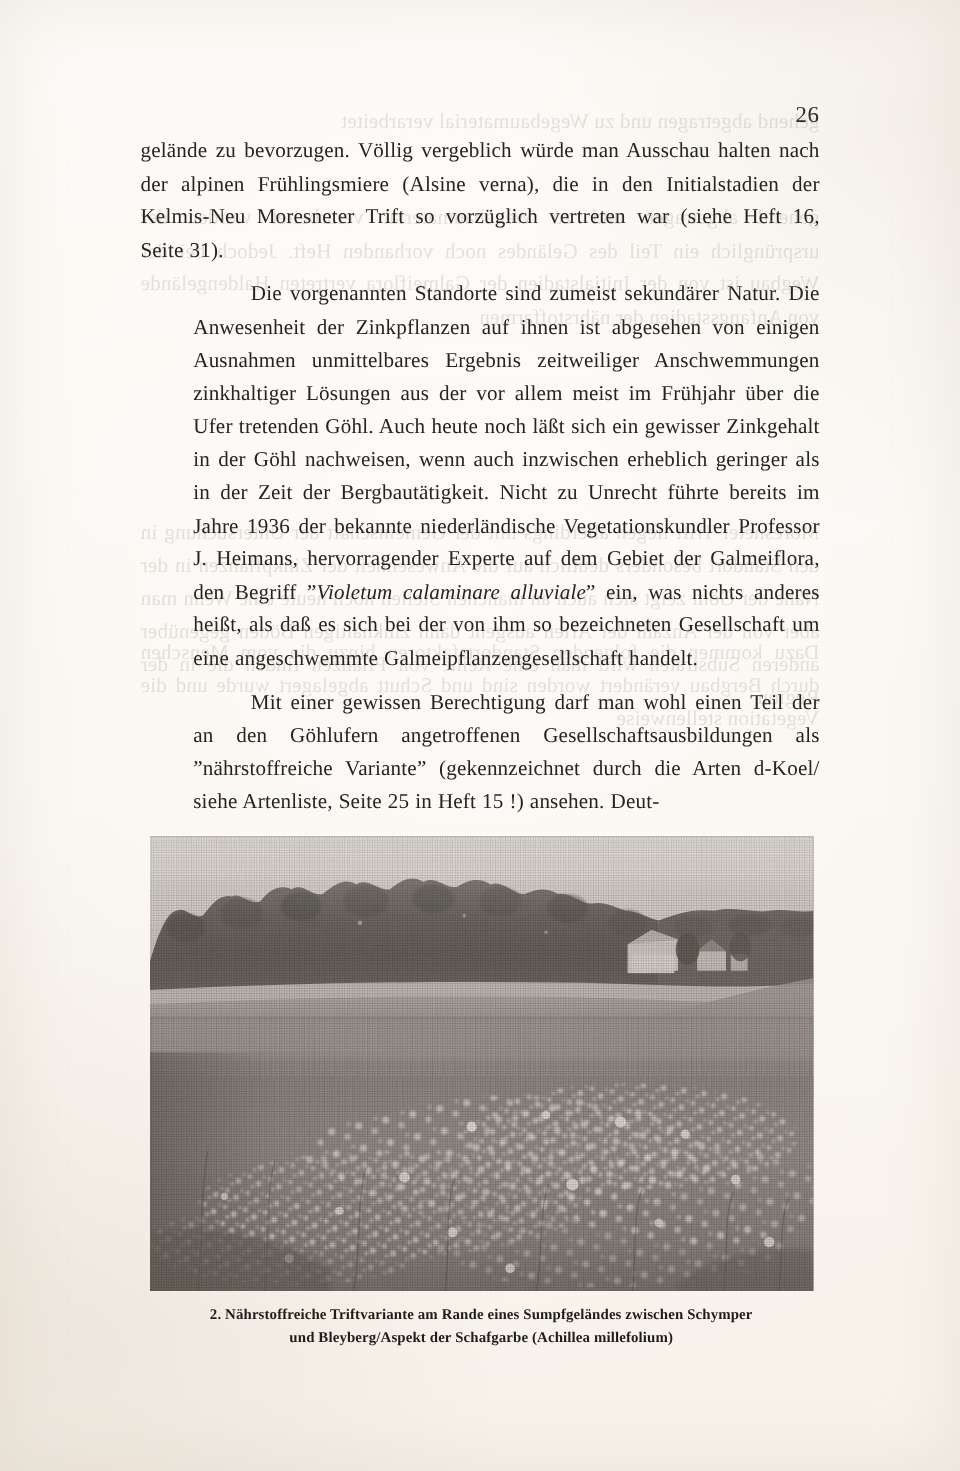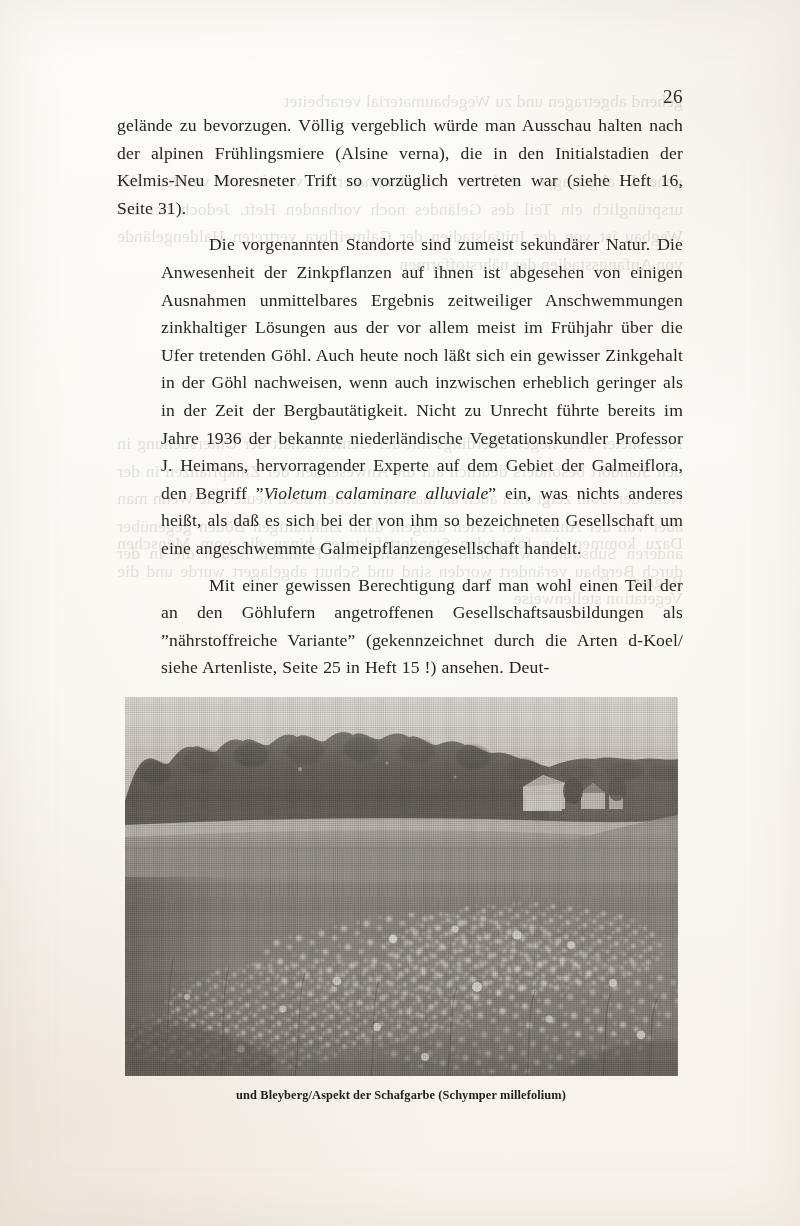--- a/index.html
+++ b/index.html
@@ -375,17 +375,18 @@
           <path d="M553,346 C 510,338 470,352 440,372 L 440,379 L 553,379 Z" fill="#655f59" opacity="0.45" filter="url(#soft2)"></path>
 
           <rect x="0" y="0" width="553" height="379" filter="url(#grainy)" fill="#6d6761" opacity="0.28"></rect>
         </svg>
       </div>
       <div class="halftone"></div>
       <div class="photo-haze"></div>
     </div>
 
     <div class="caption">
-      <span class="cap-line2">und Bleyberg/Aspekt der Schafgarbe (Schymper millefolium)</span>
+      <span class="cap-line1">2. Nährstoffreiche Triftvariante am Rande eines Sumpfgeländes zwischen Schymper</span>
+      <span class="cap-line2">und Bleyberg/Aspekt der Schafgarbe (Achillea millefolium)</span>
     </div>
 
   </div>
 </div>
 
 </body></html>

